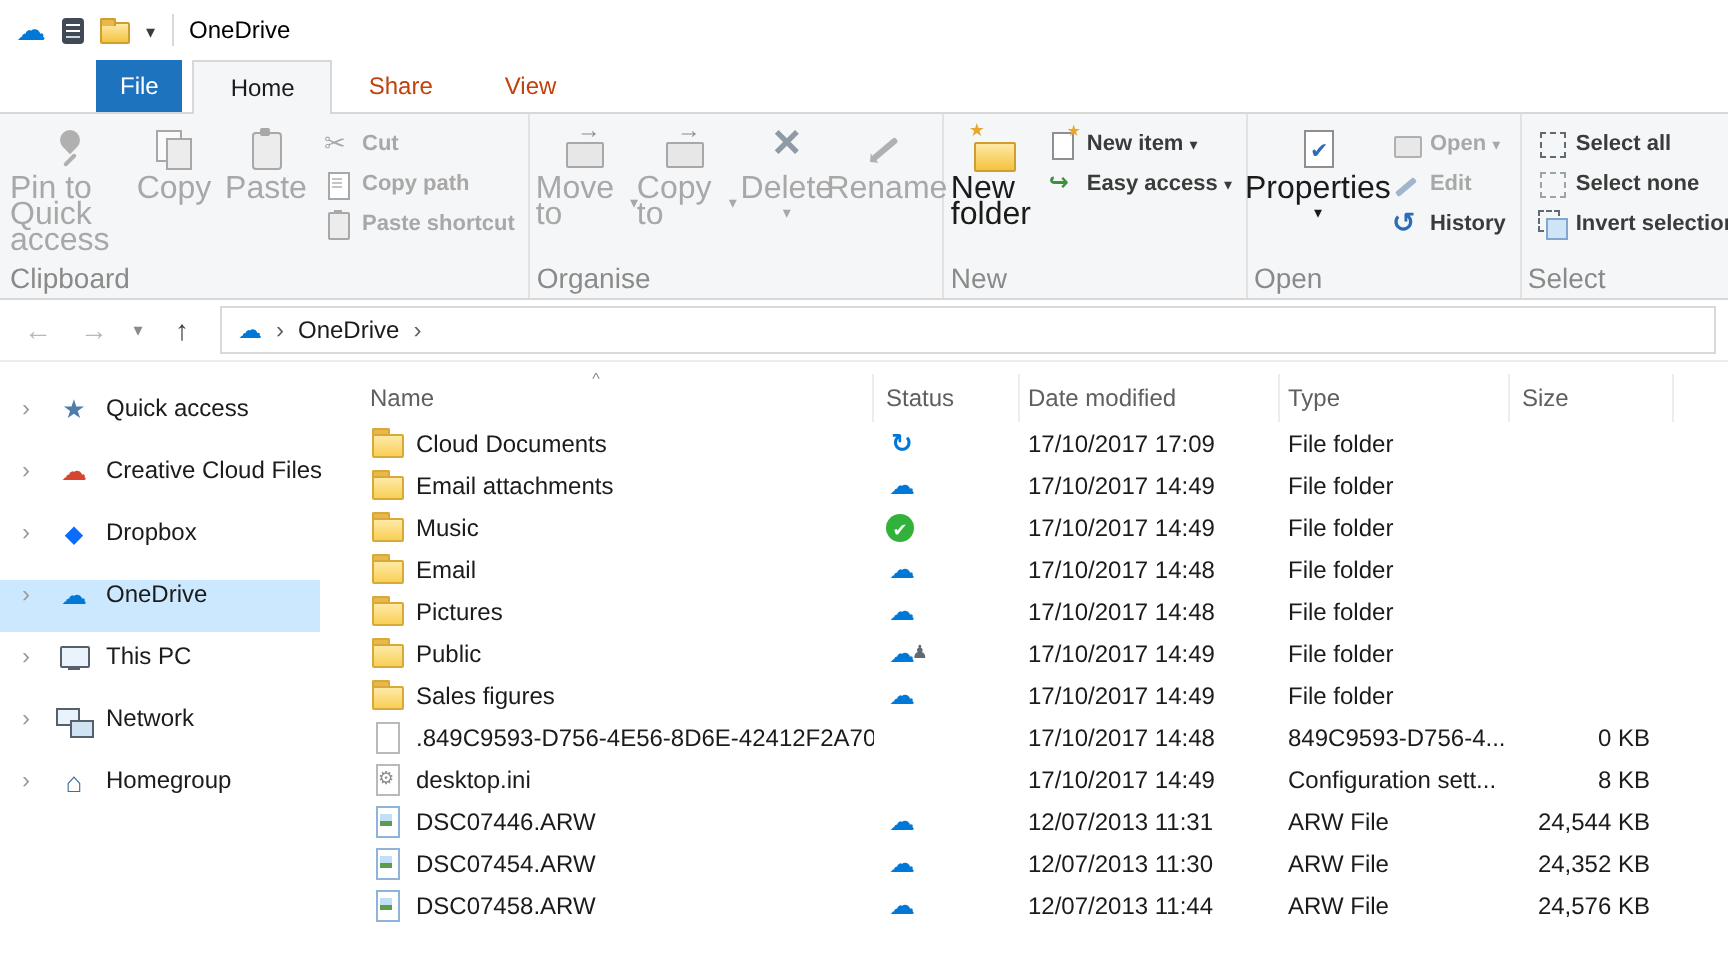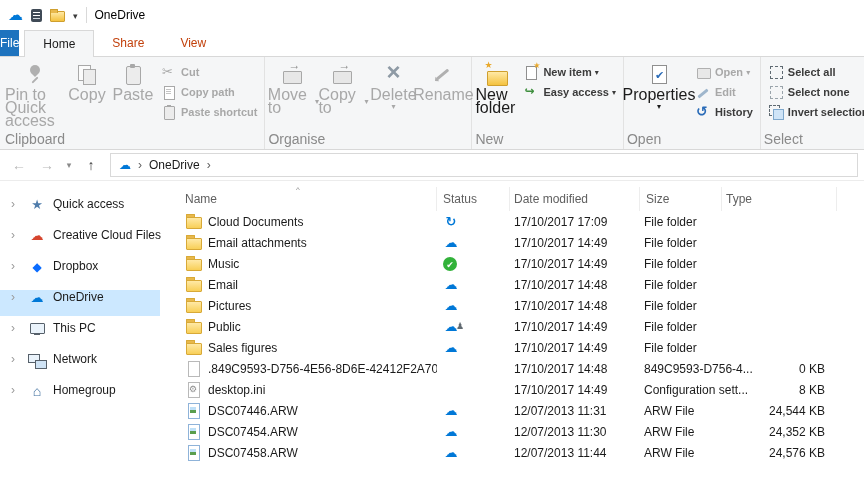--- a/index.html
+++ b/index.html
@@ -13,21 +13,21 @@
   .qat-doc::before { content: ""; position: absolute; left: 2px; top: 3px; width: 7px; height: 1px; background: #fff; box-shadow: 0 3px 0 #fff, 0 6px 0 #cfd6dd; }
   .qat-folder { width: 15px; height: 11px; background: linear-gradient(180deg,#ffe9a6,#f4c23f); border: 1px solid #cf9f2e; border-radius: 1px; position: relative; display: inline-block; margin-top: 2px; }
   .qat-folder::before { content: ""; position: absolute; left: -1px; top: -3px; width: 6px; height: 3px; background: #e8b84b; border: 1px solid #cf9f2e; border-bottom: none; border-radius: 1px 1px 0 0; }
   .qat-caret::before { content: "▾"; font-size: 9px; color: #3b3b3b; }
   .tb-sep { width: 1px; height: 16px; background: #d9d9d9; display: inline-block; }
   .tb-title { font-size: 12px; color: #000; }
 
   
   .tabs { height: 26px; display: flex; align-items: stretch; background: #fff; }
   .tab { padding: 0 18px; display: flex; align-items: center; color: #c2410c; cursor: default; }
-  .tab.file { background: #1e73be; color: #fff; padding: 0 0; }
+  .tab.file { background: #1e73be; color: #fff; padding: 0 12px; margin-left: 48px; }
   .tab.home { margin-left: 5px; background: #f5f6f7; border: 1px solid #d8d8d8; border-bottom: none; margin-bottom: -1px; position: relative; z-index: 2; color: #1b1b1b; }
 
   
   .ribbon { height: 94px; background: #f5f6f7; border-top: 1px solid #d8d8d8; border-bottom: 1px solid #d8d8d8; display: flex; align-items: stretch; padding-left: 2px; }
   .rgroup { display: flex; flex-direction: column; border-right: 1px solid #e2e2e2; padding: 1px 3px 0; }
   .rgc { flex: 1; display: flex; align-items: flex-start; }
   .rgl { height: 17px; line-height: 15px; text-align: left; color: #8a8a8a; font-size: 14px; }
   .rbtn { display: flex; flex-direction: column; align-items: center; padding-top: 4px; min-height: 70px; }
   .ric { width: 24px; height: 24px; position: relative; flex: 0 0 auto; }
   .rlbl { font-size: 16px; line-height: 13px; text-align: left; margin-top: 2px; }
@@ -352,25 +352,25 @@
         <div class="hc cn">
           <span class="sortcaret">^</span>
           <span>Name</span>
         </div>
         <div class="hc cs">
             <span>Status</span>
           </div>
         <div class="hc cd">
             <span>Date modified</span>
           </div>
+        <div class="hc ct">
+            <span>Type</span>
+          </div>
         <div class="hc cz">
             <span>Size</span>
-          </div>
-        <div class="hc ct">
-            <span>Type</span>
           </div>
         <div class="hc hfill"></div>
       </div>
 
       <div class="frow">
         <div class="cell cn">
             <span class="fic" data-icon="folder-icon"></span>
             <span>Cloud Documents</span>
           </div>
         <div class="cell cs">

